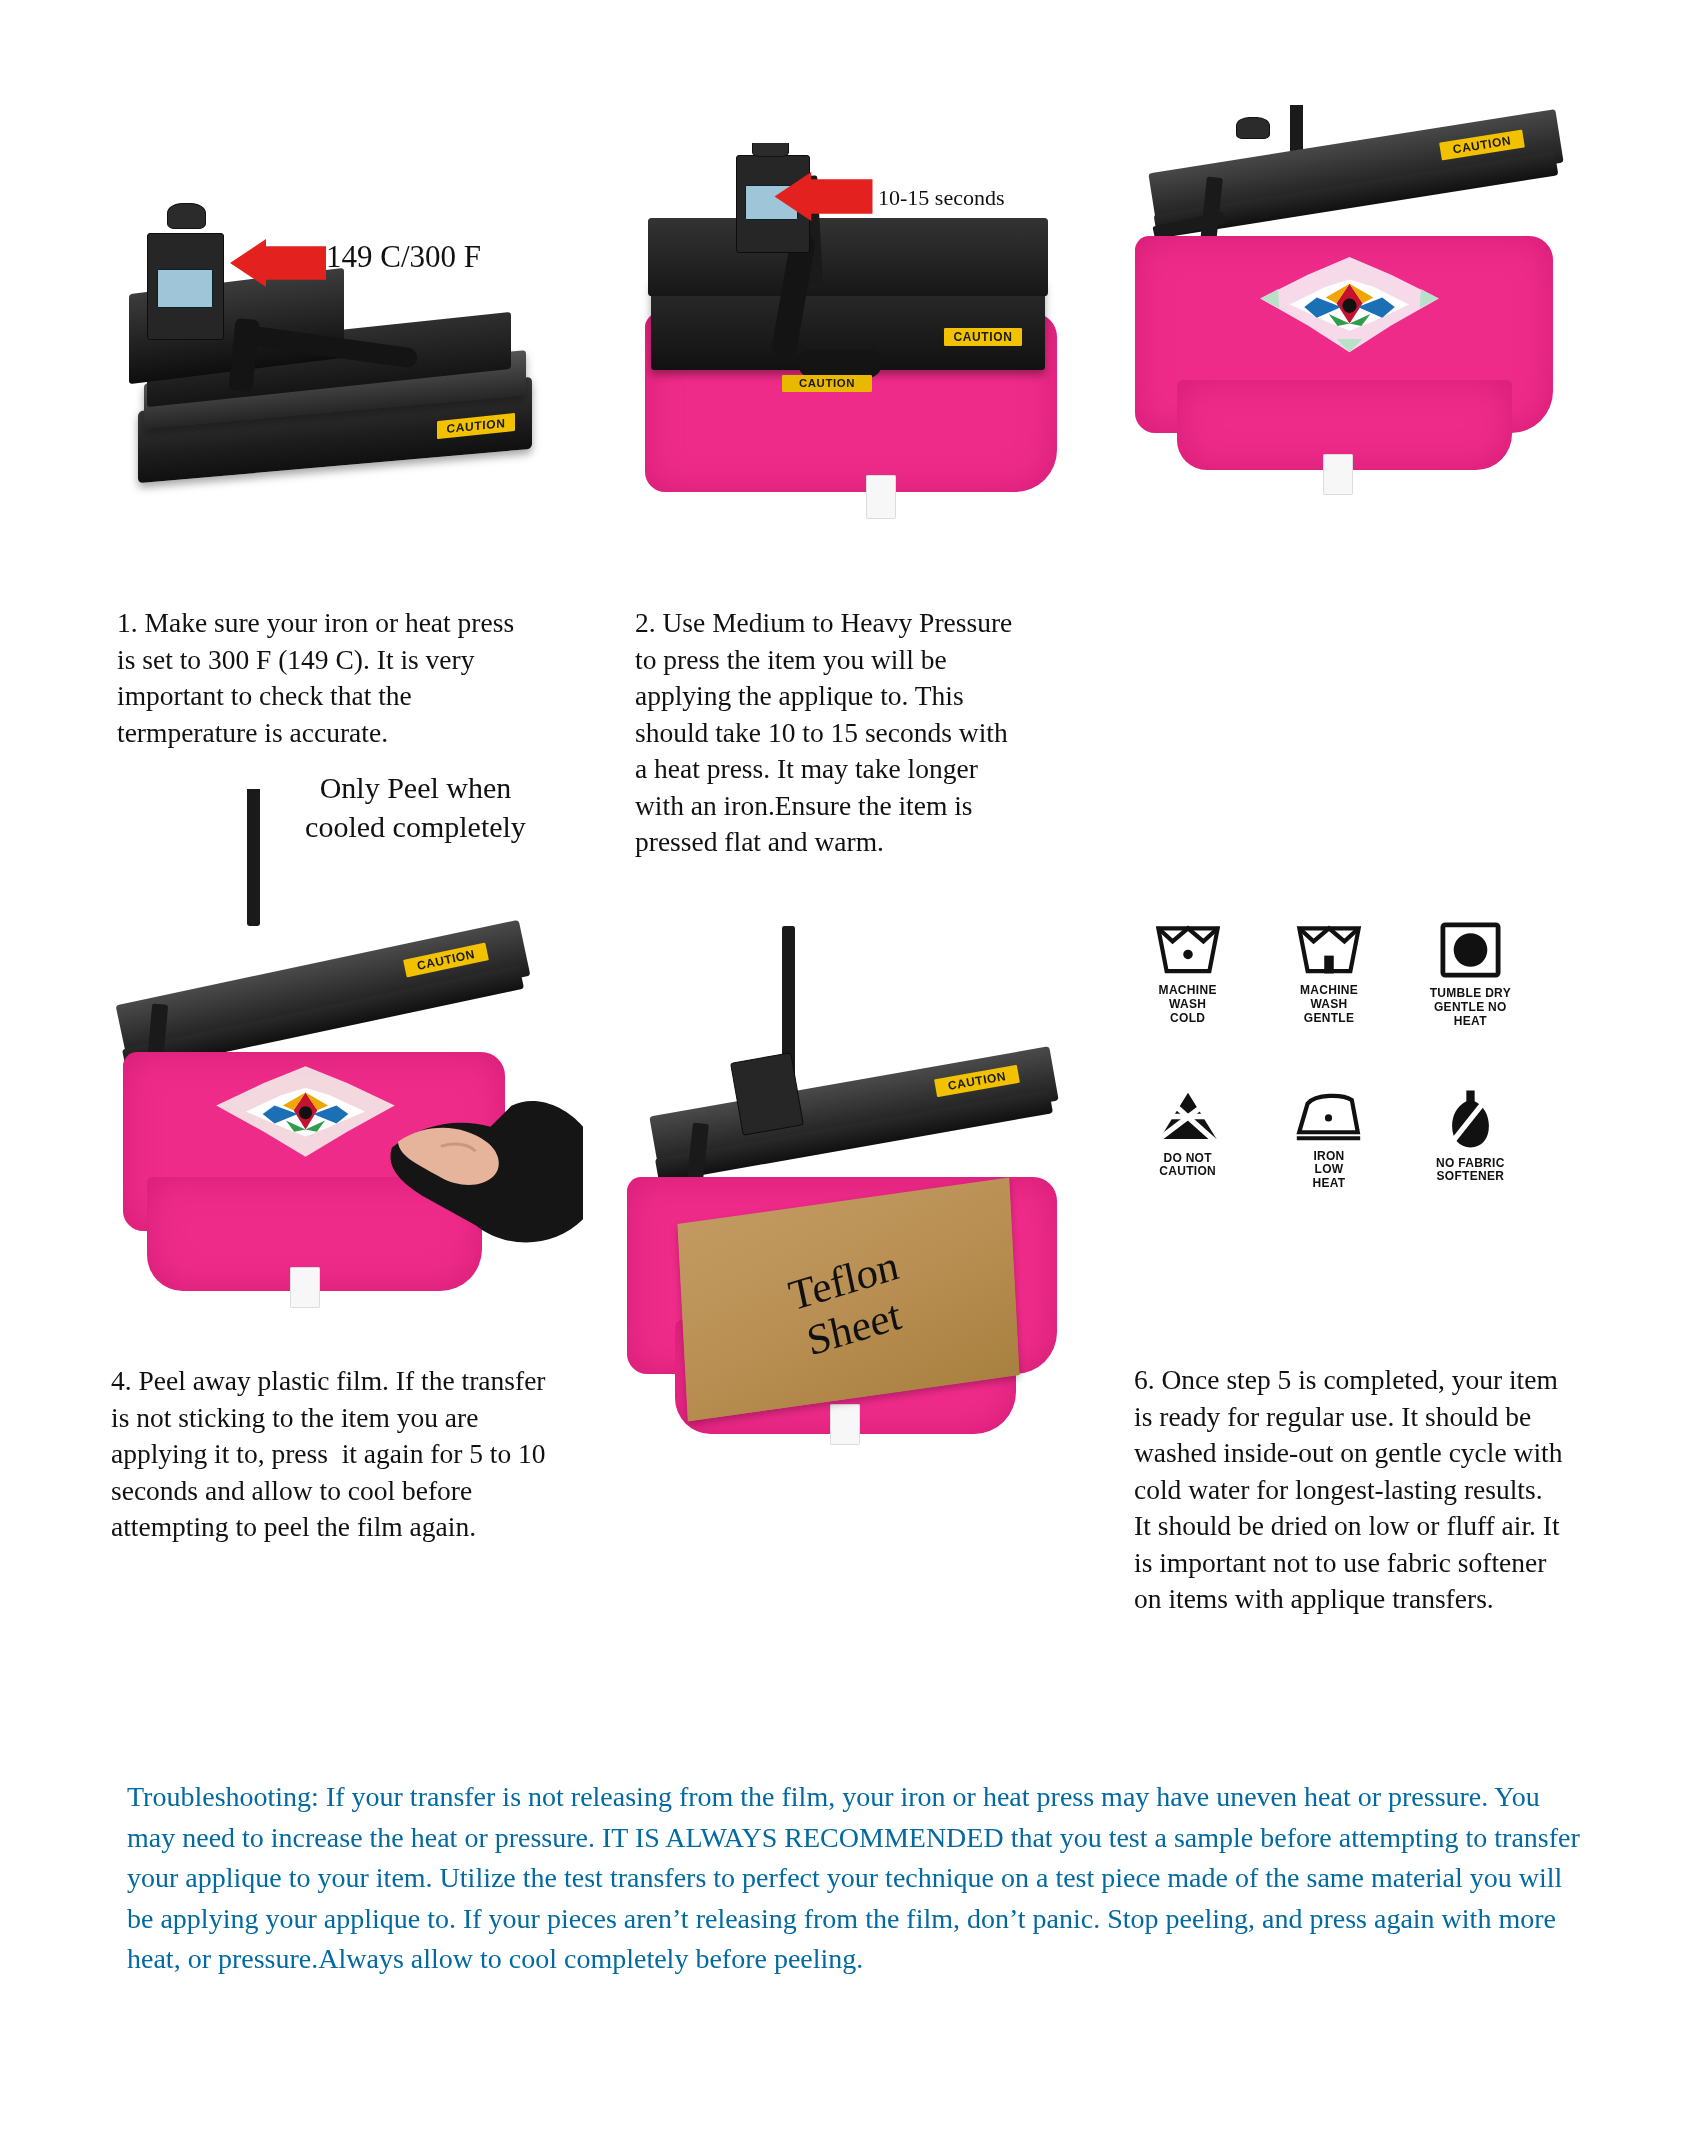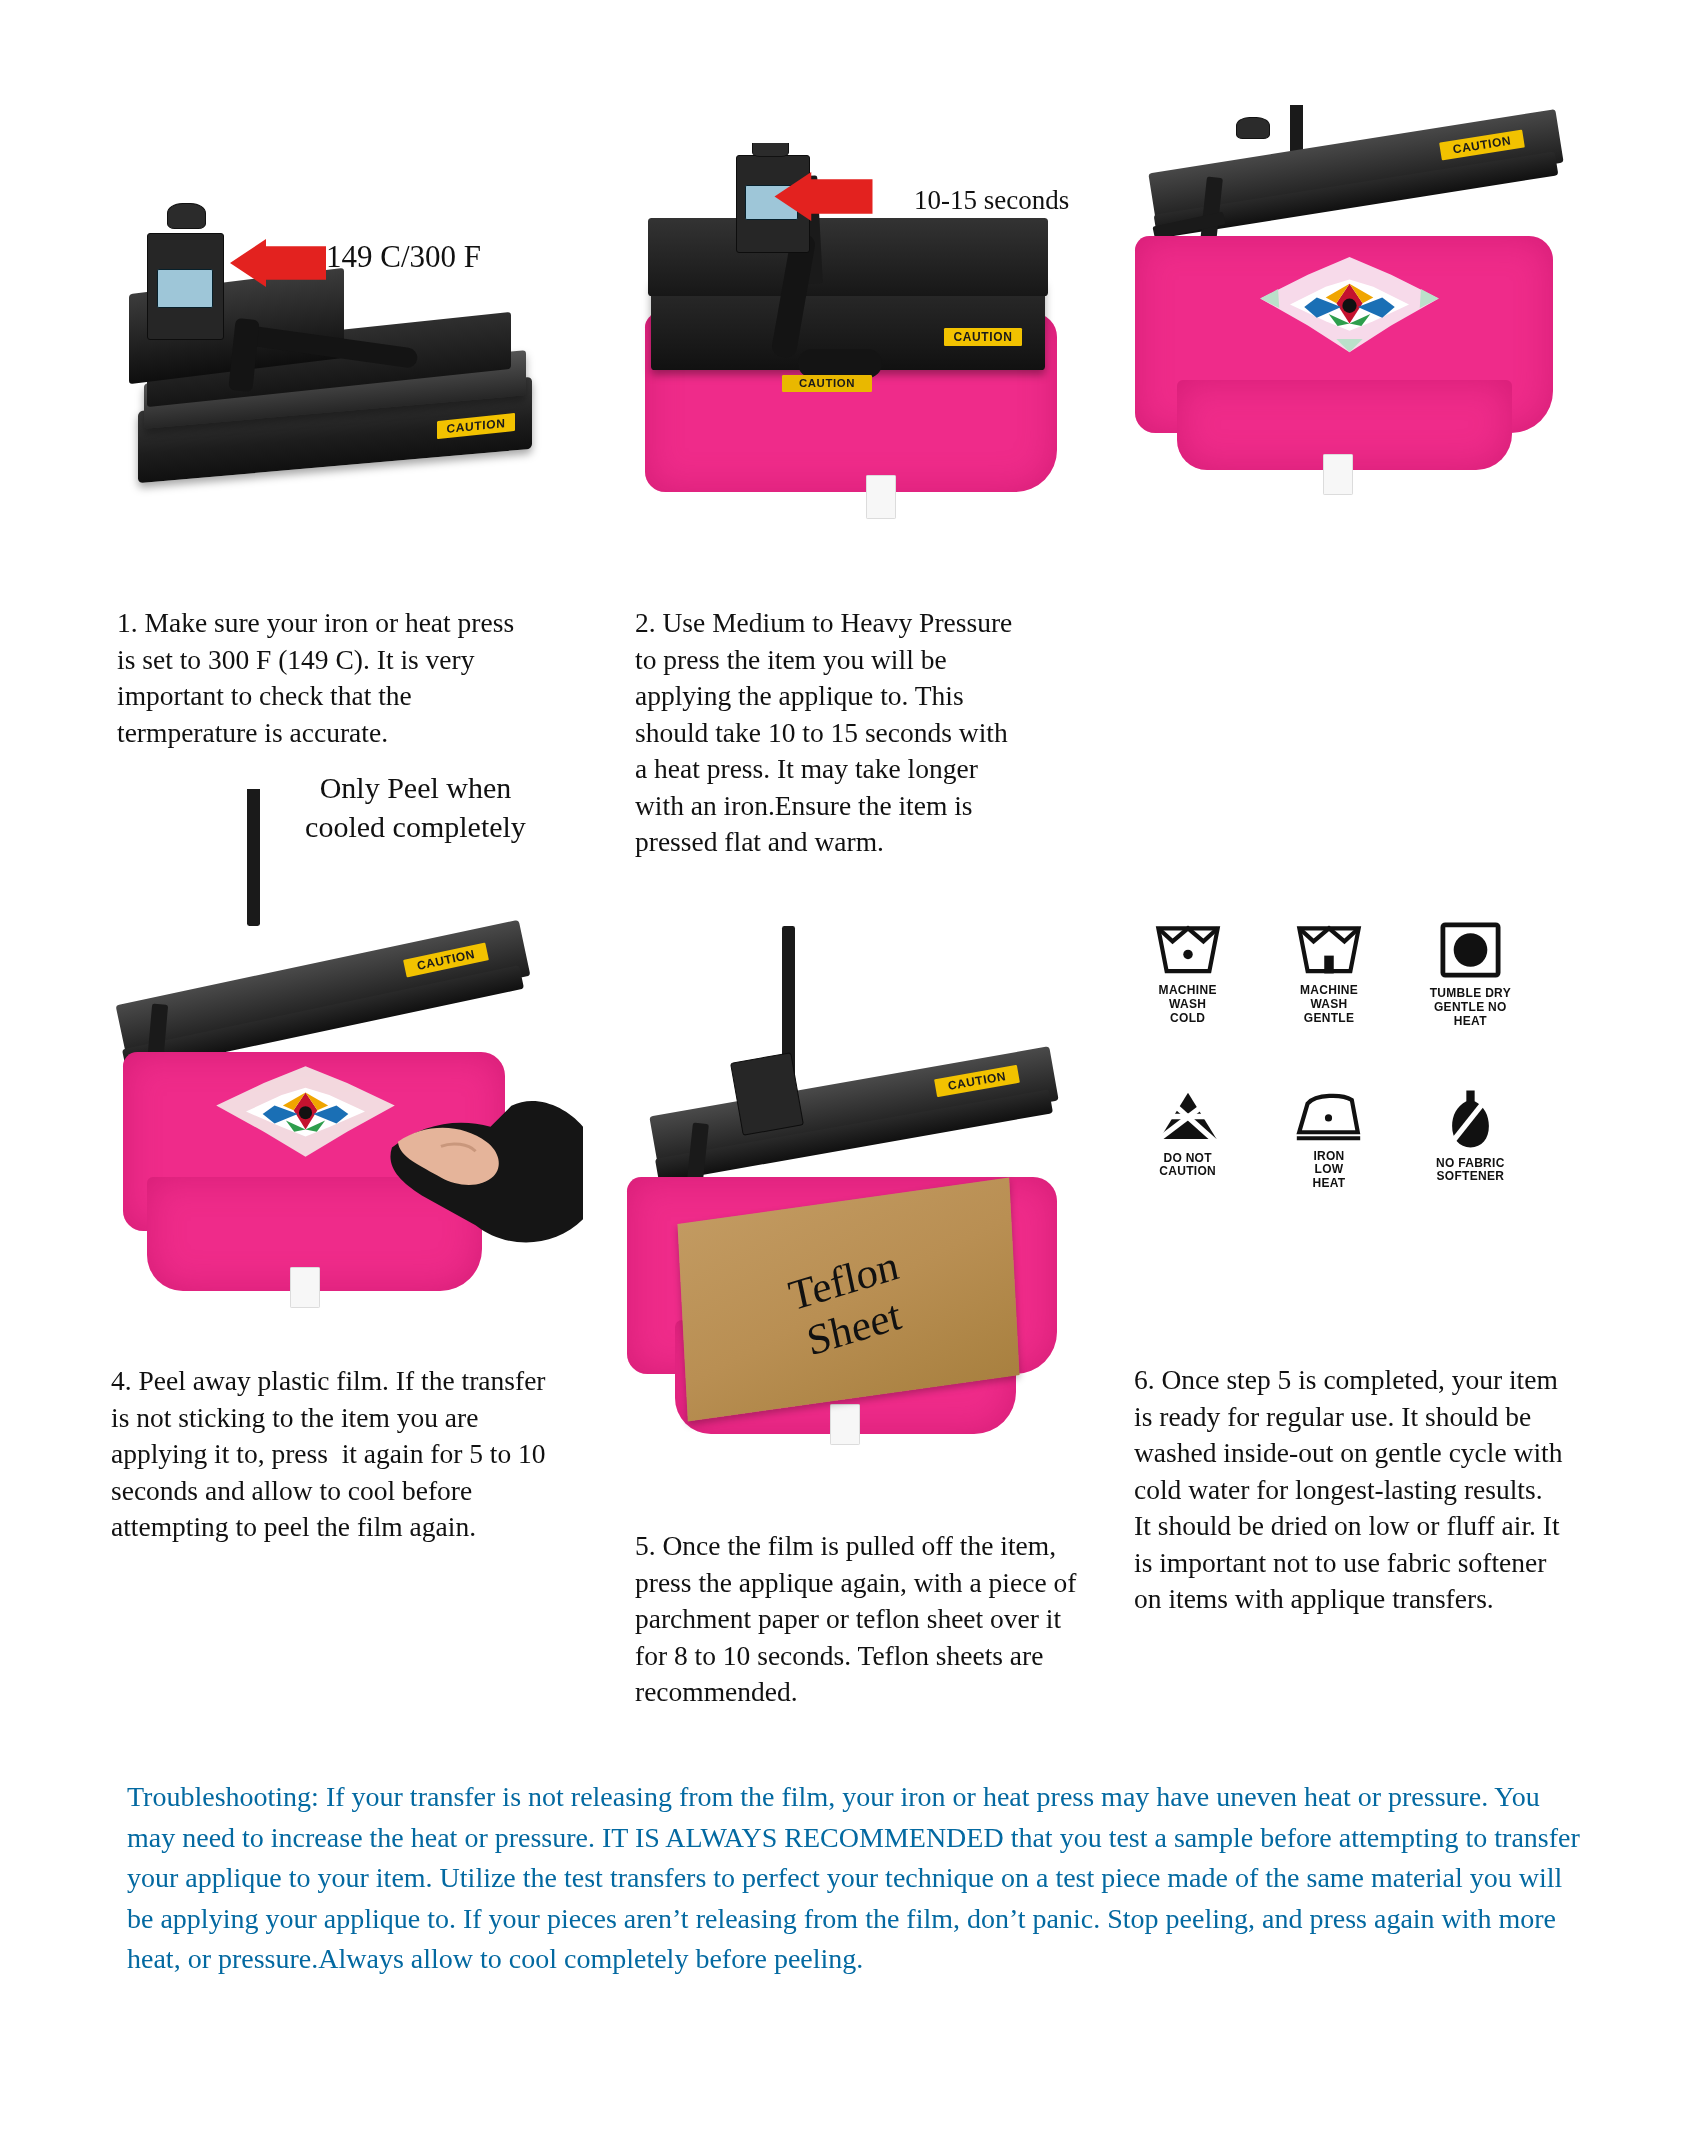--- a/index.html
+++ b/index.html
@@ -232,21 +232,21 @@
       <div class="knob" style="left:119px; top:-9.6px; width:35px; height:21.5px; border-radius:40% 40% 20% 20%;"></div>
 
       <div class="caution" style="left:311px; top:185px; width:78px; height:18px; font-size:12px; line-height:18px;">CAUTION</div>
       <div class="caution" style="left:149px; top:232px; width:90px; height:16.7px; font-size:11.4px; line-height:16.7px; background:#e9b800;">CAUTION</div>
     </div>
   </div>
 
   <svg class="arrow" style="left:774px; top:172px;" width="99" height="49" viewBox="0 0 160 80">
     <polygon points="160,12 60,12 60,0 0,40 60,80 60,68 160,68" fill="#e3221f"></polygon>
   </svg>
-  <div class="anno" style="left:914px; top:185px; font-size:27px;">10-15 seconds</div>
+  <div class="anno" style="left:878px; top:185px; font-size:22px;">10-15 seconds</div>
 
   <div class="caption txt" style="left:635px; top:569px; width:382px;">2. Use Medium to Heavy Pressure to press the item you will be applying the applique to. This should take 10 to 15 seconds with a heat press. It may take longer with an iron.Ensure the item is pressed flat and warm.</div>
 
   <div class="photo" style="left:1117px; top:105px; width:484px; height:427px;">
 
     <div class="press">
 
       <div class="arm" style="left:173px; top:-105px; width:13px; height:179px;"></div>
 
       <div class="lid" style="left:33px; top:36px; width:412px; height:54px; transform: rotate(-9deg); background:linear-gradient(180deg,#484848,#1c1c1c);"></div>
@@ -342,21 +342,20 @@
     <div class="shirt soft" style="left:18px; top:299px; width:430px; height:197px;"></div>
     <div class="shirt soft" style="left:66px; top:442px; width:341px; height:114px; border-radius:7.2px 7.2px 42px 36px;"></div>
     <div class="tag" style="left:221px; top:526px; width:27.5px; height:39px;"></div>
 
     <div class="teflon" style="left:72px; top:323px; width:335px; height:197px; transform: rotate(-8deg) skewX(-5deg);">
       <div class="teflon-text" style="top:54px; white-space:pre-line;">Teflon
 Sheet</div>
     </div>
   </div>
 
-  <div class="caption txt" style="left:635px; top:1492px; width:454px;">5. Once the film is pulled off the item, press the applique again, with a piece of parchment paper or teflon sheet over it for 8 to 10 seconds. Teflon sheets are recommended.</div>
 
   <div class="care-grid" style="left:1135px; top:920px; width:388px; height:299px;">
 
     <div class="care-cell">
       <svg width="72" height="57" viewBox="0 0 120 96">
         <path d="M10,14 L110,14 L96,86 L24,86 Z" fill="none" stroke="#111" stroke-width="7"></path>
         <path d="M10,14 L34,36 L60,14 L86,36 L110,14" fill="none" stroke="#111" stroke-width="7"></path>
         <circle cx="60" cy="58" r="8" fill="#111"></circle>
       </svg>
       <div class="care-label">MACHINE

